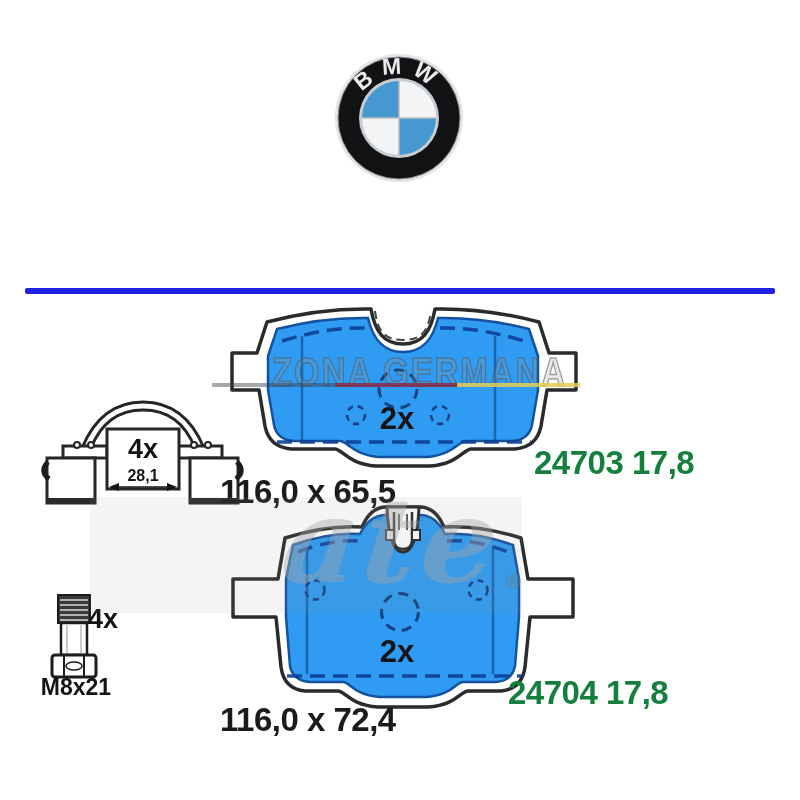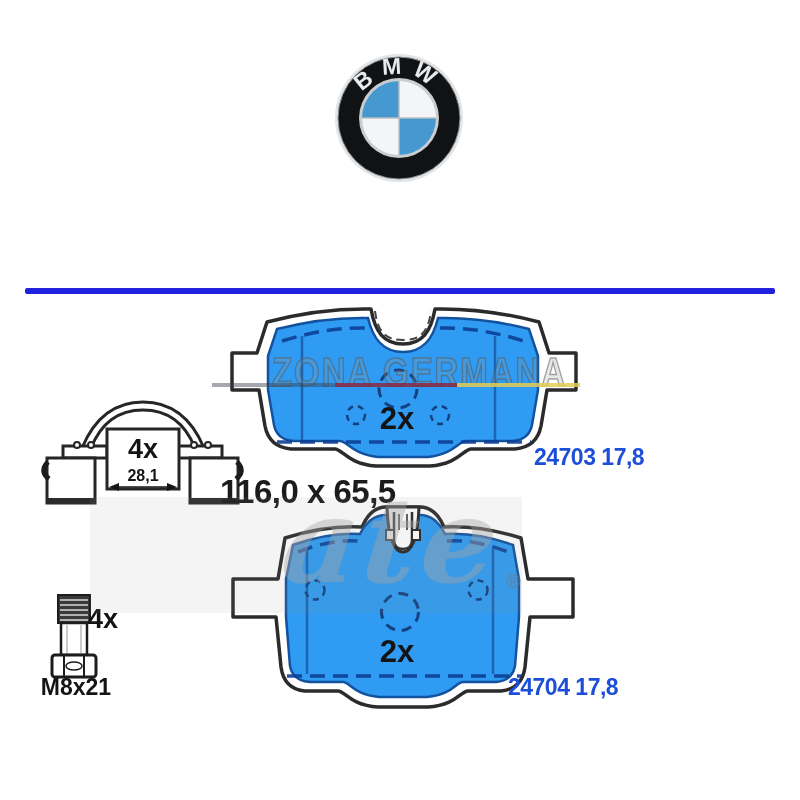--- a/index.html
+++ b/index.html
@@ -1,19 +1,19 @@
 <!DOCTYPE html>
 <html><head>
 <meta charset="utf-8">
 <style>
   html,body{margin:0;padding:0;background:#fff;}
   #canvas{position:relative;width:800px;height:800px;background:#ffffff;overflow:hidden;
           font-family:"Liberation Sans",sans-serif;}
   .abs{position:absolute;}
-  .ref-text{font-weight:bold;color:#1d4ed8;font-size:23px;letter-spacing:-0.5px;white-space:nowrap;}
+  .ref-text{font-weight:bold;color:#15803d;font-size:33px;letter-spacing:-0.5px;white-space:nowrap;}
   .size-text{font-weight:bold;color:#1b1b1b;font-size:33px;letter-spacing:-0.5px;width:360px;text-align:left;white-space:nowrap;}
   .divider{background:#2121e0;height:6px;border-radius:2px;}
   .wm-shop{font-size:34px;font-weight:bold;letter-spacing:2px;white-space:nowrap;
            color:rgba(150,150,150,0.22);-webkit-text-stroke:1.3px rgba(90,90,90,0.55);
            transform:scale(0.97,1.18);transform-origin:left top;}
   .wm-stripe{height:4px;
      background:linear-gradient(to right,
        rgba(60,60,75,0.45) 0%,   rgba(60,60,75,0.45) 33.3%,
        rgba(150,25,45,0.75) 33.3%, rgba(150,25,45,0.75) 66.6%,
        rgba(225,205,85,0.85) 66.6%, rgba(225,205,85,0.85) 100%);}
@@ -122,20 +122,21 @@
     <rect x="21" y="33" width="26" height="32" fill="#fff" stroke="#1c1c1c" stroke-width="2.5"></rect>
     <path d="M 27,35 L 27,63 M 41,35 L 41,63" stroke="#bbbbbb" stroke-width="1.5" fill="none"></path>
     <rect x="12" y="65" width="44" height="22" rx="3" fill="#fff" stroke="#1c1c1c" stroke-width="3"></rect>
     <path d="M 24,65 L 24,87 M 44,65 L 44,87" stroke="#1c1c1c" stroke-width="2" fill="none"></path>
     <ellipse cx="34" cy="76" rx="8" ry="4" fill="none" stroke="#1c1c1c" stroke-width="1.5"></ellipse>
     <text x="48" y="38" font-size="27" font-weight="bold" fill="#141414" text-anchor="start">4x</text>
     <text x="36" y="105" font-size="23" font-weight="bold" fill="#141414" text-anchor="middle">M8x21</text>
   </svg>
 
   <div class="abs ref-text" style="left:508px;top:674px;">24704 17,8</div>
+  <div class="abs size-text" style="left:220px;top:701px;">116,0 x 72,4</div>
 
   <div class="abs wm-ate-box" style="left:90px;top:497px;width:432px;height:116px;"></div>
   <div class="abs wm-ate" style="left:283px;top:482px;">ate</div>
   <div class="abs wm-reg" style="left:506px;top:570px;">®</div>
   <div class="abs wm-shop" style="left:272px;top:349px;">ZONA GERMANA</div>
   <div class="abs wm-stripe" style="left:212px;top:383px;width:368px;"></div>
 
 </div>
 
 </body></html>

